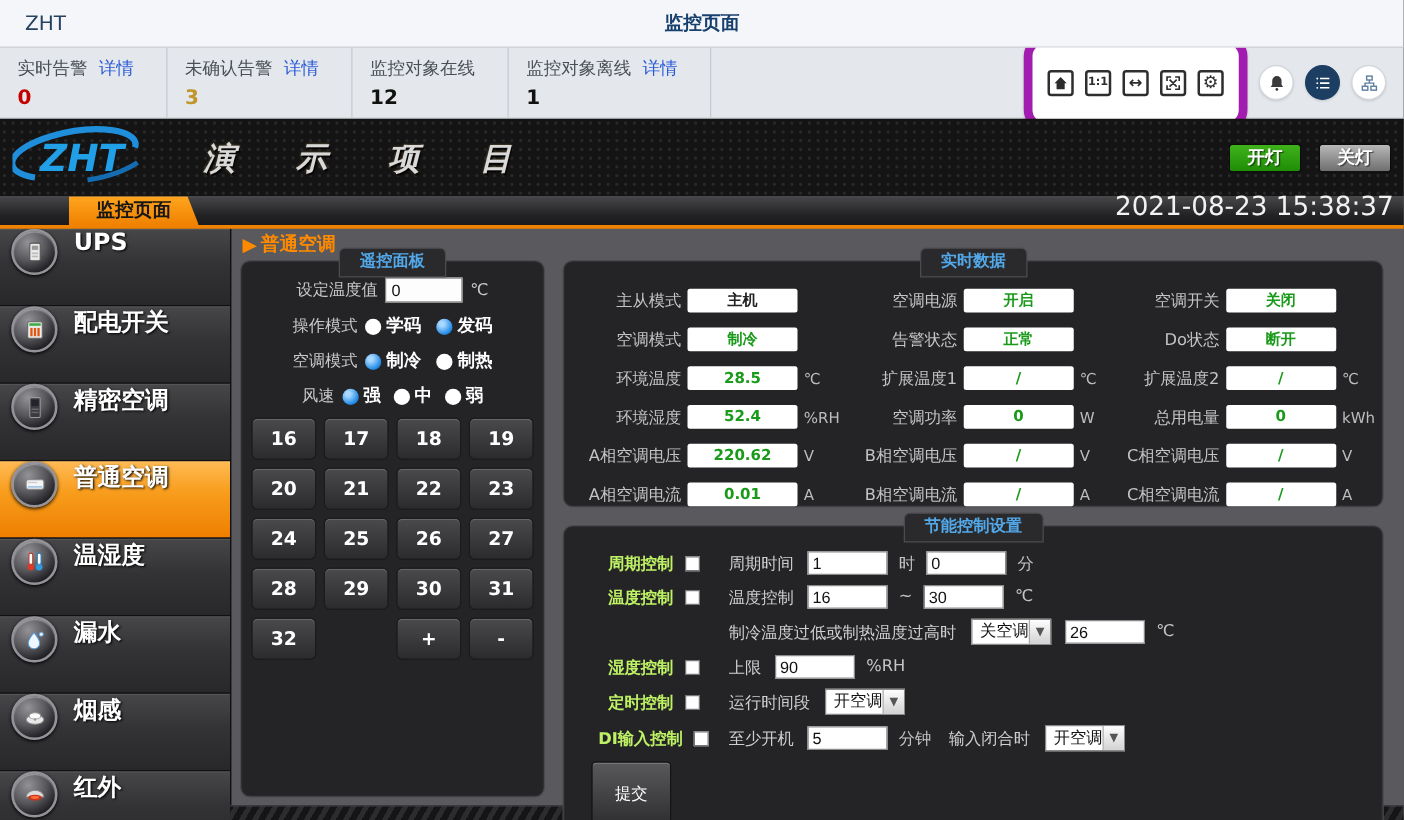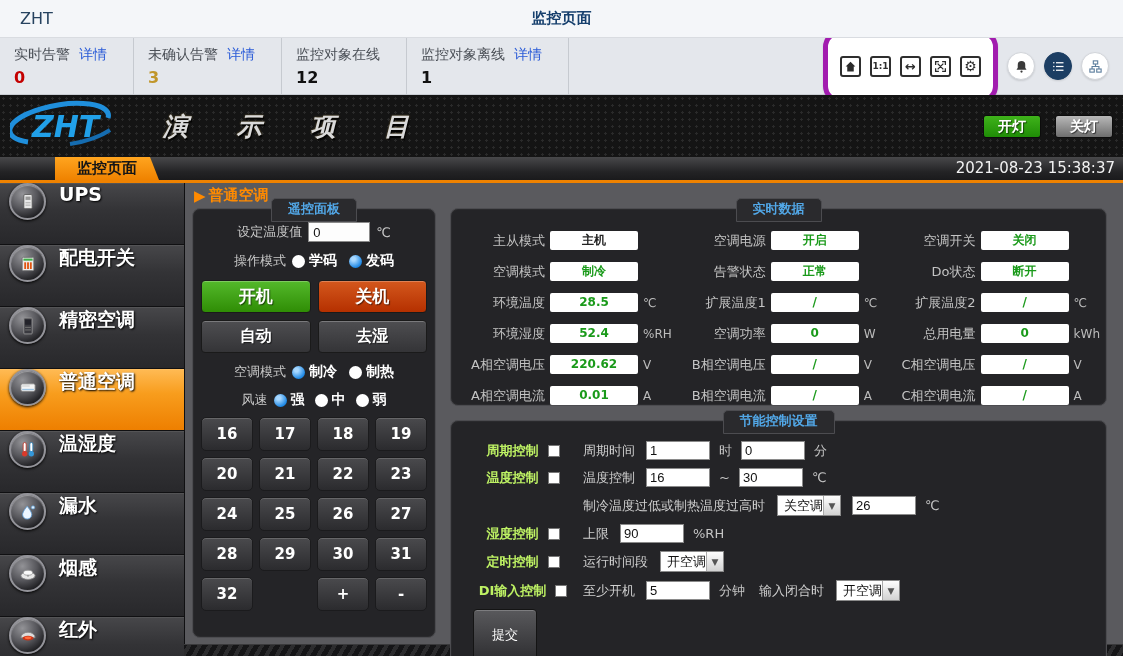--- a/index.html
+++ b/index.html
@@ -14,21 +14,21 @@
     font-size:15px; font-weight:bold; color:#17406e; }
 
   
   .statsbar { height:57px; background:#e4e7ec; border-bottom:1px solid #c9cdd3;
     display:flex; align-items:stretch; }
   .stat-group { padding:8px 26px 0 14px; border-right:1px solid #c6cad0; }
   .stat-top { display:flex; gap:9px; align-items:center; font-size:14px; color:#4a4f56; }
   .stat-link { color:#2a5bd7; cursor:pointer; }
   .stat-value { font-size:16px; font-weight:bold; margin-top:4px; color:#111; }
   .stats-right { margin-left:auto; display:flex; align-items:center; gap:9px; margin-right:14px; }
-  .icon-pill { background:#fff; border:5px solid #a21caf; border-radius:17px;
+  .icon-pill { background:#fff; border:7px solid #a21caf; border-radius:17px;
     padding:21px 12px; display:flex; gap:9px; align-items:center; box-shadow:0 1px 2px rgba(0,0,0,.12); }
   .sq-icon { width:21px; height:21px; border:2px solid #2e2e2e; border-radius:3px;
     display:flex; align-items:center; justify-content:center; font-size:11px; font-weight:bold;
     color:#2e2e2e; cursor:pointer; background:#fff; }
   .circle-btn { width:28px; height:28px; border-radius:50%; background:#fff; border:1px solid #d2d5da;
     display:flex; align-items:center; justify-content:center; cursor:pointer; box-shadow:0 1px 2px rgba(0,0,0,.12); }
   .circle-btn.dark { background:#1c3e63; border-color:#1c3e63; }
 
   
   .logobar { height:62px; background-color:#141414;
@@ -45,21 +45,21 @@
   .light-on  { background:linear-gradient(#3fb31b,#1f8c06); }
   .light-off { background:linear-gradient(#b8b8b8,#6e6e6e); }
 
   
   .tabbar { height:26px; background:linear-gradient(#48484a,#232325 65%,#1a1a1c);
     border-bottom:3px solid #ef8200; display:flex; align-items:flex-end; position:relative; }
   .page-tab { margin-left:55px; height:23px; min-width:104px; padding:0 14px;
     background:linear-gradient(#ffa51f,#ef8200); color:#161616; font-size:15px; font-weight:bold;
     display:flex; align-items:center; justify-content:center; cursor:pointer;
     clip-path:polygon(0 0, calc(100% - 9px) 0, 100% 100%, 0 100%); }
-  .datetime { position:absolute; right:8px; bottom:3px; color:#f2f2f2; font-size:15px; }
+  .datetime { position:absolute; right:8px; bottom:3px; color:#f2f2f2; font-size:21px; }
 
   
   .content { display:flex; height:461px; }
 
   
   .sidebar { width:185px; background:#1d1d1f; border-right:1px solid #101012; }
   .side-item { height:62px; display:flex; gap:13px; padding-left:9px;
     background:linear-gradient(180deg,#47474a 0%,#333336 45%,#28282b 100%);
     border-bottom:1px solid #101012; box-shadow:inset 0 1px 0 rgba(255,255,255,.07); cursor:pointer; }
   .side-item.selected { background:linear-gradient(180deg,#ffbb55 0%,#f89d1d 40%,#ee7f00 100%); }
@@ -381,26 +381,20 @@
                 <span class="radio"></span>
                 <span class="optlabel">学码</span>
               </span>
               <span class="opt selected">
                 <span class="radio"></span>
                 <span class="optlabel">发码</span>
               </span>
             </span>
         </div>
 
-        <div class="btn-grid">
-          <span class="big-btn btn-green">开机</span>
-          <span class="big-btn btn-red">关机</span>
-          <span class="big-btn btn-plain">自动</span>
-          <span class="big-btn btn-plain">去湿</span>
-        </div>
 
         <div class="r-row">
           <span class="r-label">空调模式</span>
           <span style="display:flex;gap:12px;">
 
           <span class="opt selected">
                 <span class="radio"></span>
                 <span class="optlabel">制冷</span>
               </span>
               <span class="opt">

